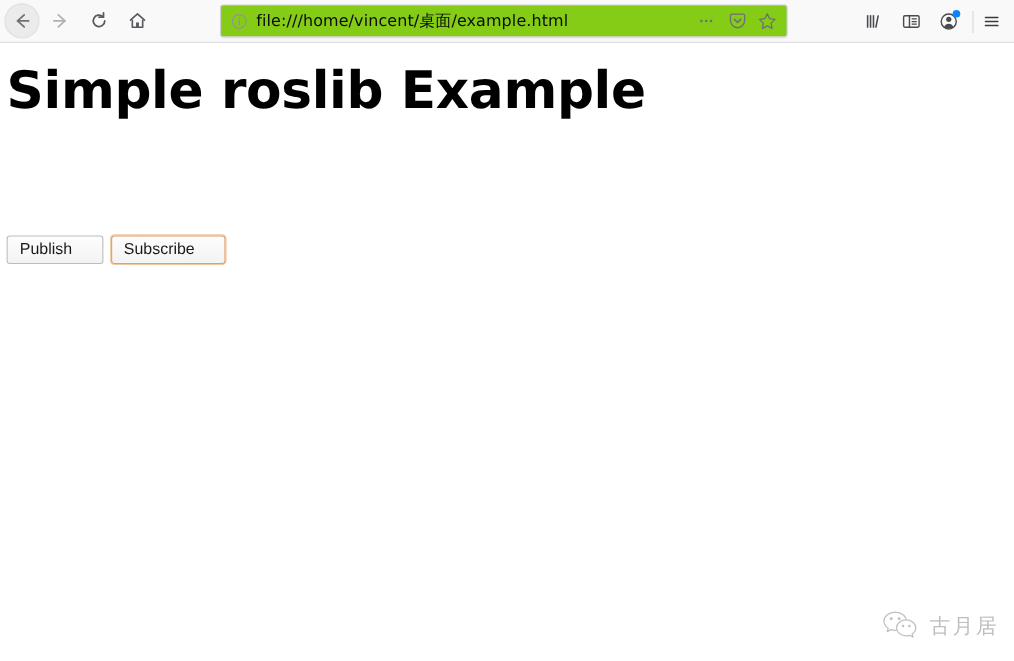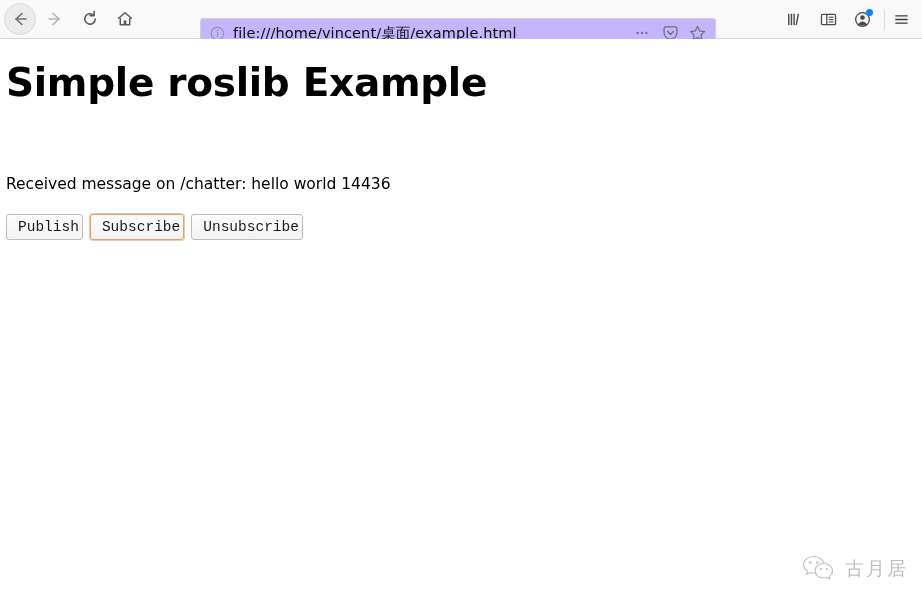--- a/index.html
+++ b/index.html
@@ -49,28 +49,27 @@
 
   .nav-btn svg { display: block; }
 
   
   #url-bar {
     position: absolute;
     left: 200px;
     top: 4px;
     width: 516px;
     height: 30px;
-    background: #c4b5fd;
+    background: #84cc16;
     border: 1px solid #cfcfd4;
     border-radius: 3px;
     box-sizing: border-box;
     display: flex;
     align-items: center;
     box-shadow: 0 1px 1px rgba(0,0,0,0.04);
-    margin-top: 14px;
   }
   #identity-icon {
     margin-left: 9px;
     margin-right: 8px;
     flex: 0 0 auto;
     display: flex;
     align-items: center;
   }
   #url-text {
     flex: 1 1 auto;
@@ -142,21 +141,21 @@
     height: 562px;
     background: #ffffff;
   }
 
   #page-title {
     position: absolute;
     left: 6px;
     top: 21px;
     margin: 0;
     font-family: "DejaVu Sans", sans-serif;
-    font-size: 39px;
+    font-size: 47px;
     font-weight: bold;
     color: #000000;
     letter-spacing: -0.3px;
     line-height: 45px;
     white-space: nowrap;
   }
 
   .page-paragraph {
     position: absolute;
     left: 6px;
@@ -171,27 +170,27 @@
   #paragraph-message { top: 136px; }
 
   #button-row {
     position: absolute;
     left: 6px;
     top: 175px;
     display: flex;
     align-items: flex-start;
   }
   .form-button {
-    font-family: Liberation Mono, monospace;
+    font-family: Liberation Sans, sans-serif;
     font-size: 14.5px;
     color: #1a1a1a;
     background: linear-gradient(to bottom, #fdfdfd 0%, #f3f3f3 100%);
     border: 1px solid #bcbcbc;
     border-radius: 3px;
-    padding: 3px 3px 4px 11px;
+    padding: 3px 27px 4px 11px;
     margin-right: 7px;
     line-height: 18px;
     box-sizing: border-box;
     height: 26px;
     cursor: pointer;
   }
   .form-button.focused {
     border: 1px solid #d9a072;
     box-shadow: 0 0 0 1px #f0c9a6;
   }
@@ -331,26 +330,24 @@
       </svg>
     </div>
   </div>
 </div>
 
 <div id="page-content">
 
   <h1 id="page-title">Simple roslib Example</h1>
 
 
-  <p class="page-paragraph" id="paragraph-message">Received message on /chatter: hello world 14436</p>
 
   <div id="button-row">
     <button class="form-button">Publish</button>
     <button class="form-button focused">Subscribe</button>
-    <button class="form-button">Unsubscribe</button>
   </div>
 
   <div id="watermark">
     <span id="wechat-logo-icon">
       <svg width="34" height="29" viewBox="0 0 38 32">
         <path d="M13.2 2.6 C6.9 2.6 1.8 6.7 1.8 11.8 C1.8 14.7 3.5 17.3 6.1 19 L5.1 22.4 L9.1 20.4 C10.4 20.8 11.8 21 13.2 21 C19.5 21 24.6 16.9 24.6 11.8 C24.6 6.7 19.5 2.6 13.2 2.6 Z" fill="none" stroke="#8e8e8e" stroke-width="1.3" stroke-linejoin="round"></path>
         <circle cx="9.2" cy="9.3" r="1.5" fill="#8e8e8e"></circle>
         <circle cx="17.2" cy="9.3" r="1.5" fill="#8e8e8e"></circle>
         <path d="M24.3 10.4 C18.9 10.4 14.6 14.0 14.6 18.5 C14.6 23.0 18.9 26.6 24.3 26.6 C25.5 26.6 26.7 26.4 27.8 26.1 L31.3 27.9 L30.4 24.8 C32.7 23.3 34.1 21.0 34.1 18.5 C34.1 14.0 29.7 10.4 24.3 10.4 Z" fill="#ffffff" stroke="#8e8e8e" stroke-width="1.3" stroke-linejoin="round"></path>
         <circle cx="21.2" cy="16.6" r="1.25" fill="#8e8e8e"></circle>

